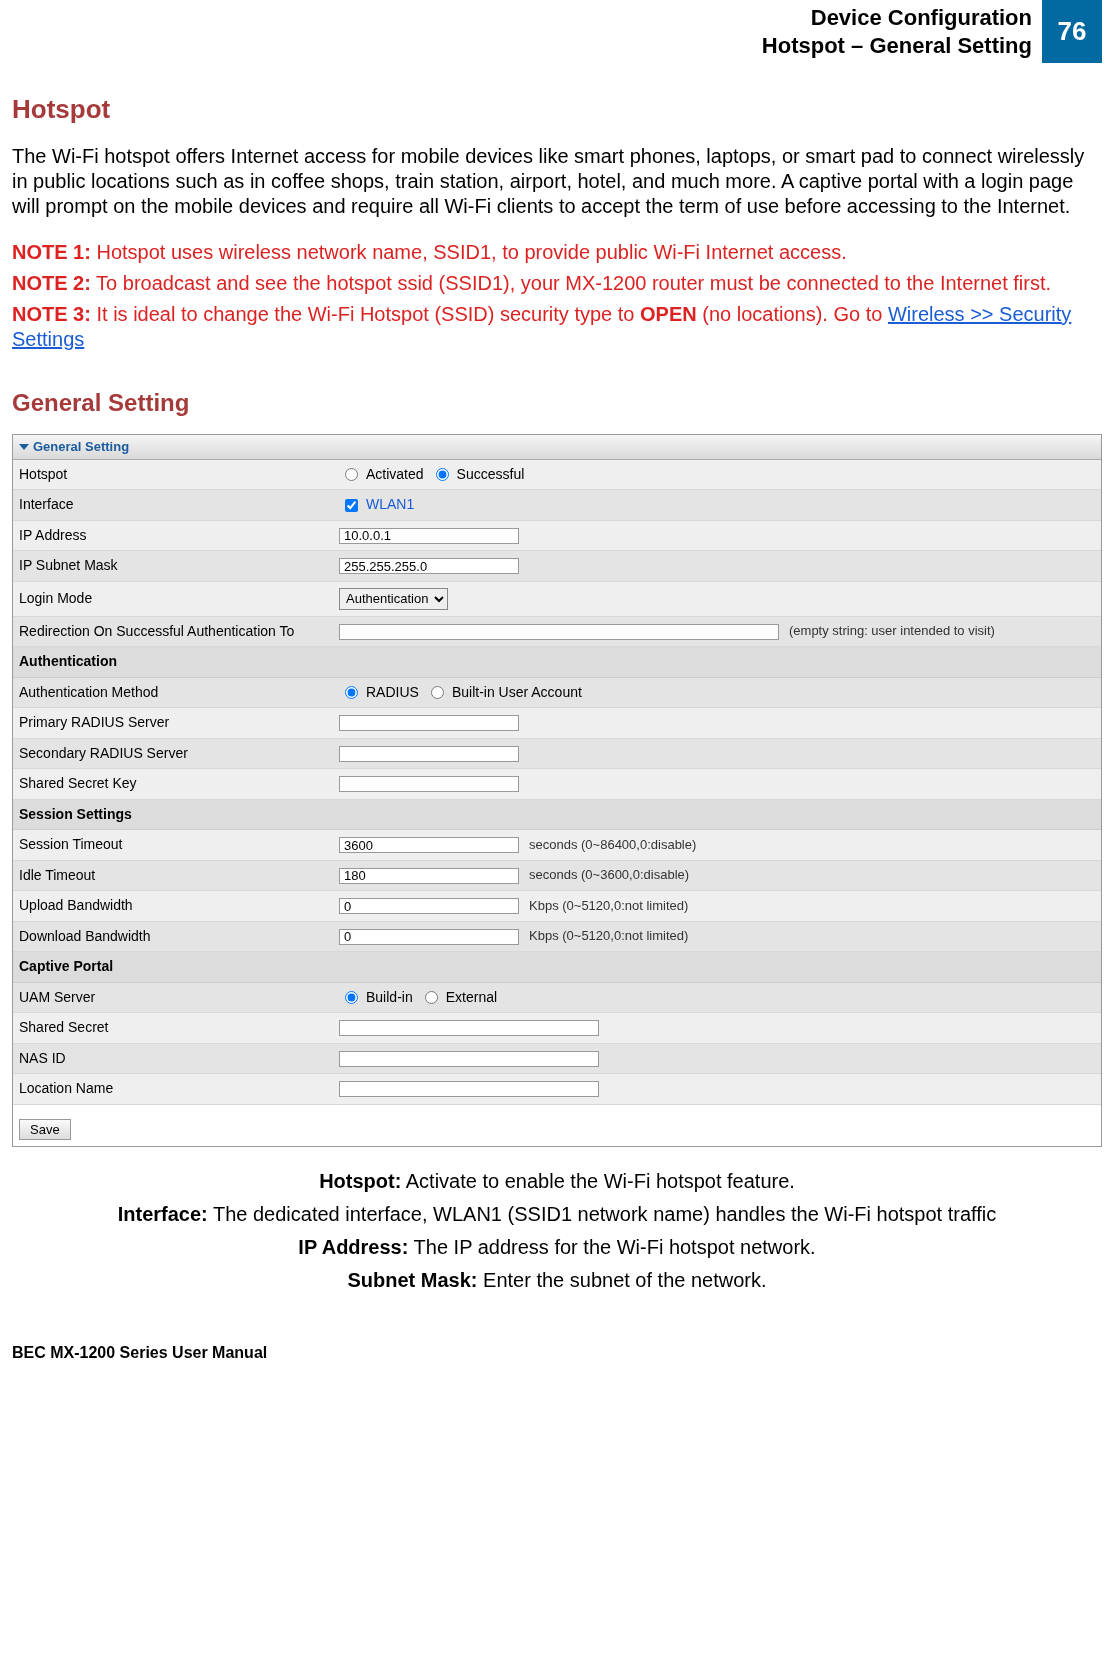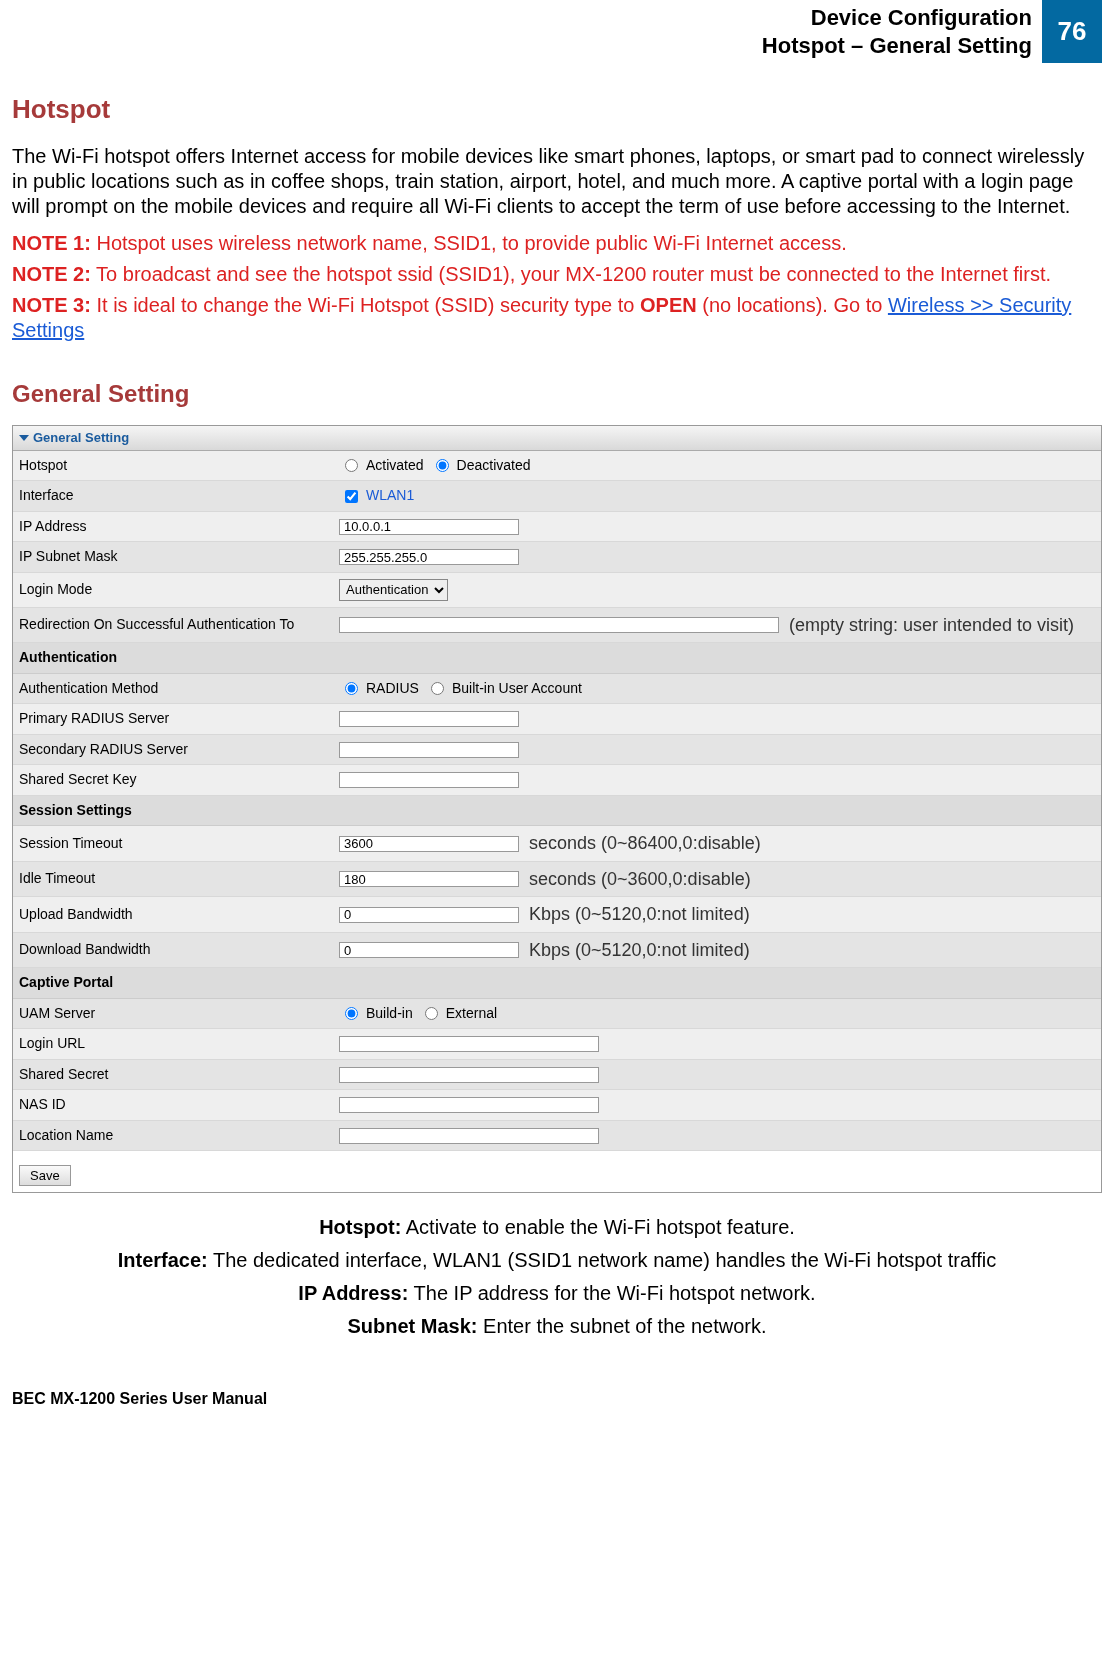--- a/index.html
+++ b/index.html
@@ -35,21 +35,21 @@
     display: flex;
     align-items: center;
     justify-content: center;
   }
   h1.hotspot {
     color: #a63a3a;
     font-size: 26px;
     margin: 10px 0 18px 0;
     font-weight: bold;
   }
-  .intro { margin: 0 0 12px 0; }
+  .intro { margin: 0 0 21px 0; }
   .note { color: #d22; margin: 6px 0; }
   .note b { font-weight: bold; }
   .link { color: #1a5bd6; text-decoration: underline; }
   h2.section {
     color: #a63a3a;
     font-size: 24px;
     margin: 36px 0 16px 0;
     font-weight: bold;
   }
   
@@ -103,21 +103,21 @@
     padding: 6px 6px;
     border-bottom: 1px solid #ccc;
   }
   .st-select {
     font-size: 13px;
     padding: 1px 2px;
     border: 1px solid #888;
     background: #efefef;
     height: 22px;
   }
-  .hint { font-size: 18px; color: #333; margin-left: 4px; }
+  .hint { font-size: 13px; color: #333; margin-left: 4px; }
   .wlan-link { color: #1a5bd6; }
   .save-btn {
     margin: 8px 0 0 6px;
     font-size: 13px;
     padding: 2px 10px;
     background: linear-gradient(#fafafa, #ddd);
     border: 1px solid #999;
     cursor: pointer;
   }
   .save-row { background: #ffffff; padding: 6px 0 6px 0; }
@@ -163,21 +163,21 @@
     <div class="st-header">
       <span class="tri"></span><span>General Setting</span>
     </div>
 
     <div class="st-row">
       <div class="st-label">Hotspot</div>
       <div class="st-field">
         <input type="radio" name="hotspot" style="">
         <span>Activated</span>
         <input type="radio" name="hotspot" checked="" style="">
-        <span>Deactivated</span>
+        <span>Successful</span>
       </div>
     </div>
 
     <div class="st-row">
       <div class="st-label">Interface</div>
       <div class="st-field">
         <input type="checkbox" checked="" style="">
         <span class="wlan-link">WLAN1</span>
       </div>
     </div>
@@ -285,26 +285,20 @@
     <div class="st-row">
       <div class="st-label">UAM Server</div>
       <div class="st-field">
         <input type="radio" name="uam" checked="" style="">
         <span>Build-in</span>
         <input type="radio" name="uam" style="">
         <span>External</span>
       </div>
     </div>
 
-    <div class="st-row">
-      <div class="st-label">Login URL</div>
-      <div class="st-field">
-          <input type="text" class="w260" value="" style="">
-        </div>
-    </div>
 
     <div class="st-row">
       <div class="st-label">Shared Secret</div>
       <div class="st-field">
           <input type="text" class="w260" value="" style="">
         </div>
     </div>
 
     <div class="st-row">
       <div class="st-label">NAS ID</div>

